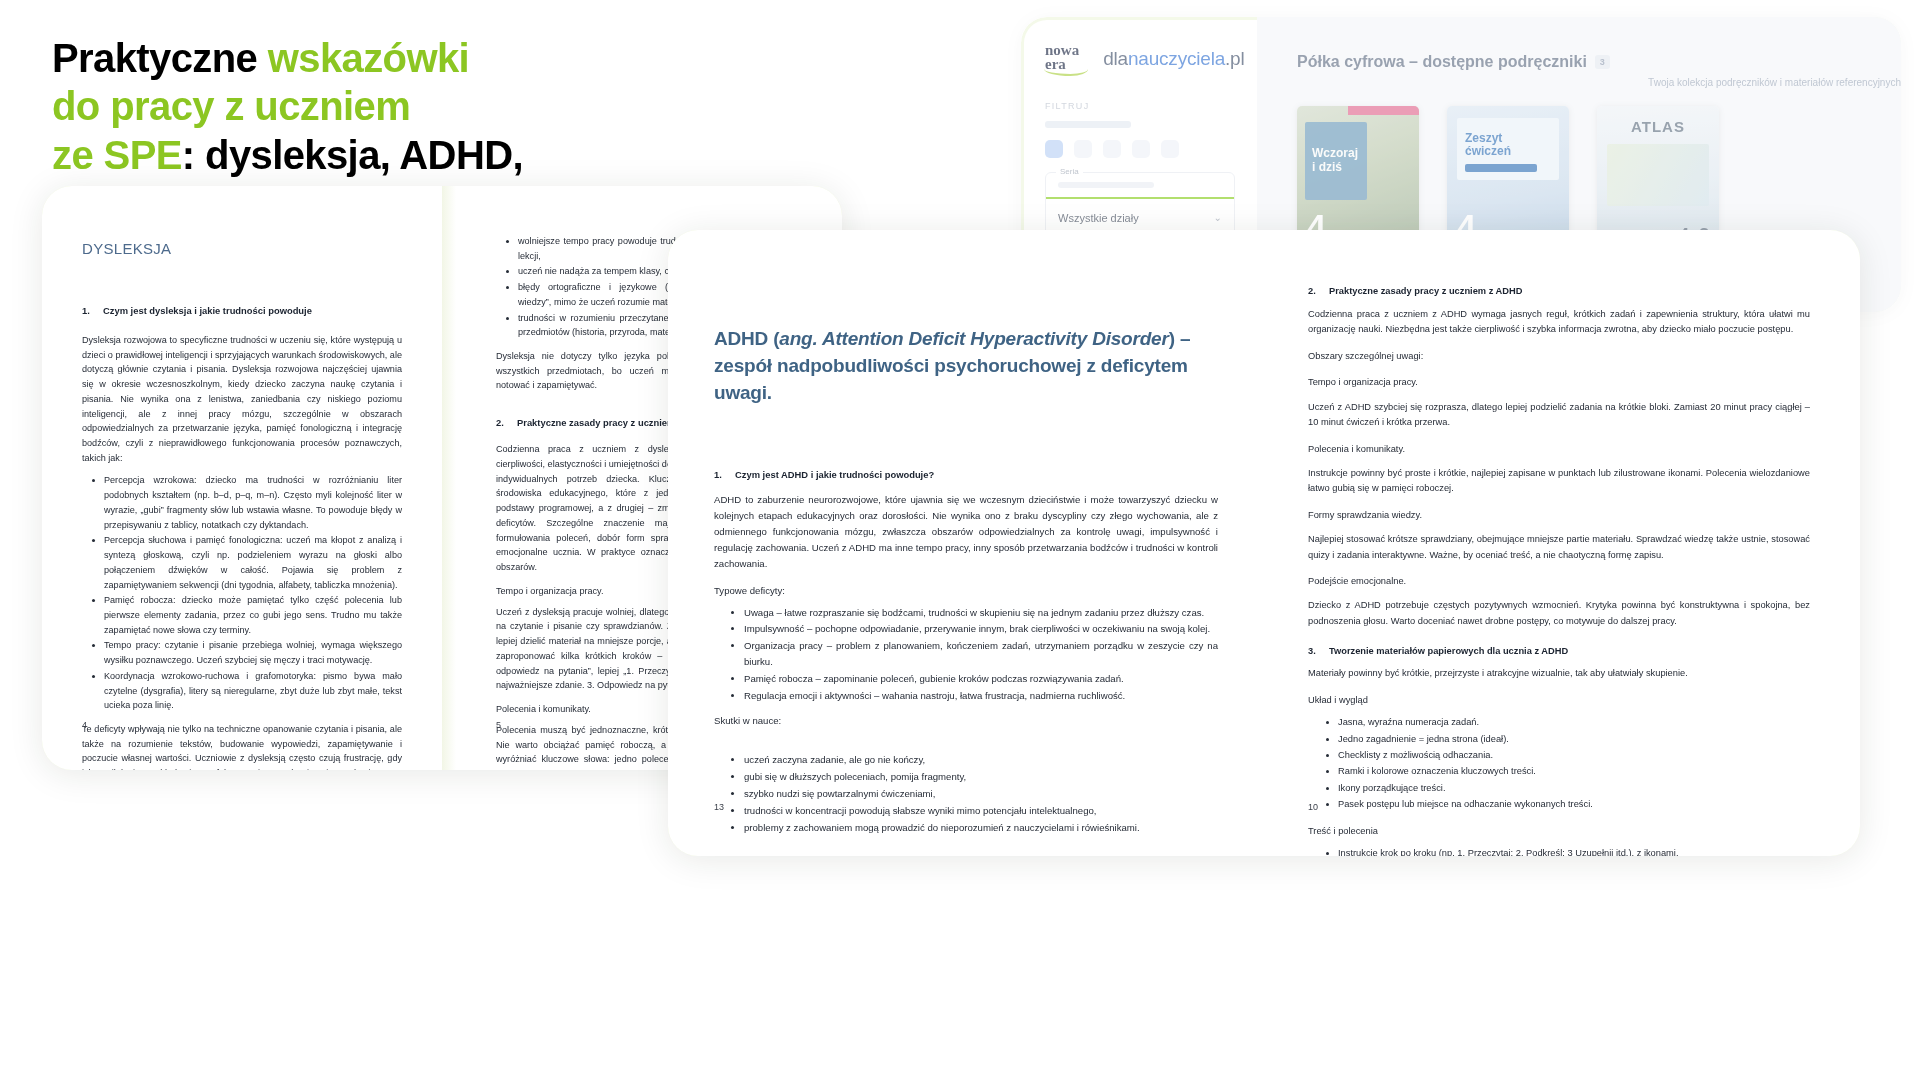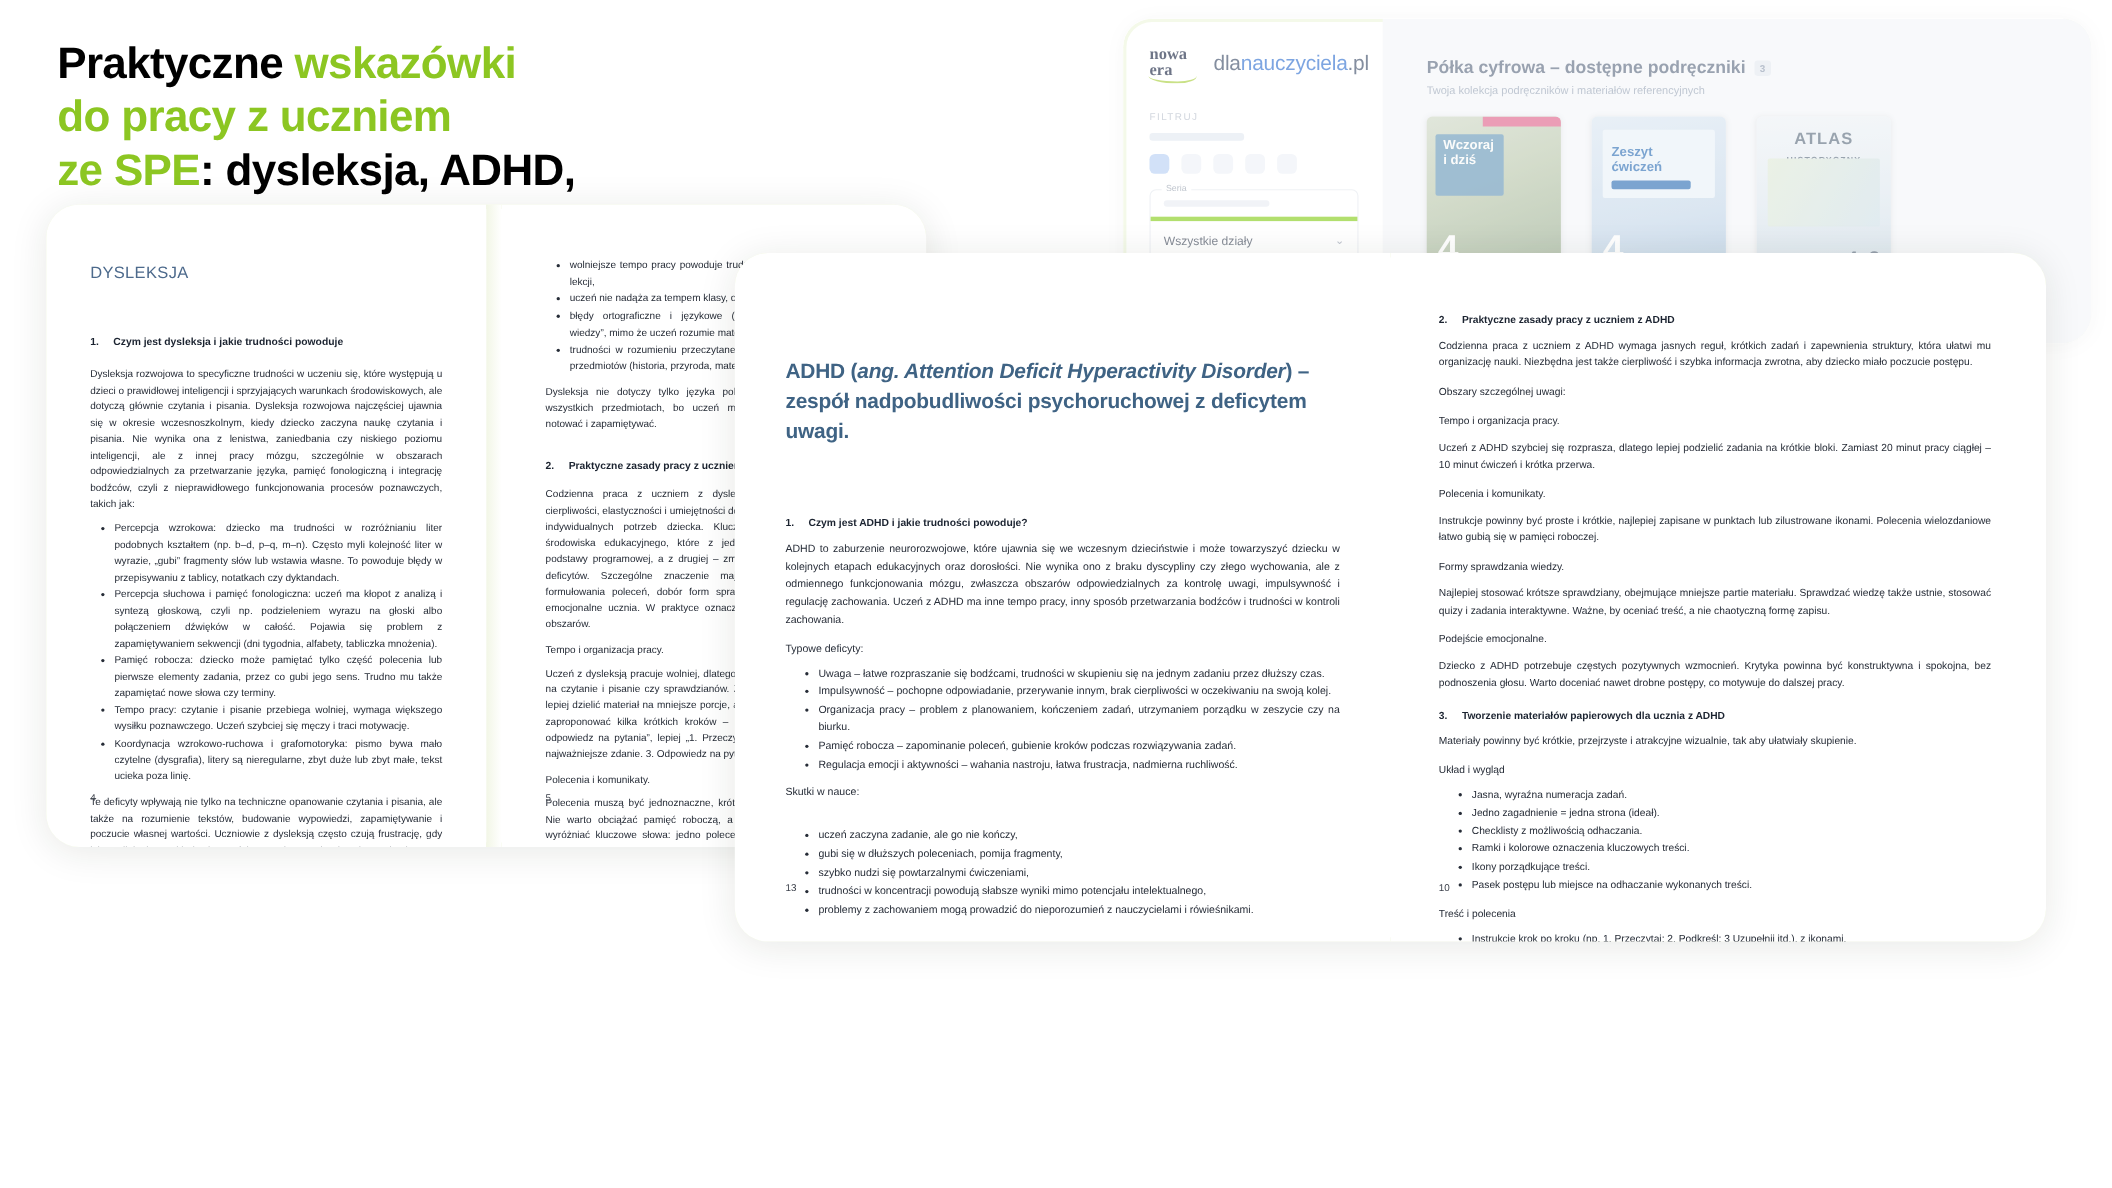--- a/index.html
+++ b/index.html
@@ -55,38 +55,38 @@
   .bm-brand { font-size:19px; color:#3a4a66; letter-spacing:-.2px; white-space:nowrap; }
   .bm-brand .blue { color:#2f6fd0; }
   .bm-filter-label { margin-top:26px; font-size:9px; letter-spacing:1.3px; color:#b9c0cc; }
   .bm-ghost-line { margin-top:10px; width:86px; height:7px; border-radius:3px; background:#e3e9f1; }
   .bm-chip-row { margin-top:12px; display:flex; gap:11px; align-items:center; }
   .bm-chip { width:18px; height:18px; border-radius:5px; background:#eef2f7; }
   .bm-chip.active { background:#b7d0f5; }
   .bm-field {
     margin-top:14px; border:1px solid #e6eaf0; border-radius:6px; background:#fff;
   }
-  .bm-field-row { padding:9px 12px; position:relative; border-bottom:4px solid #84cc16; }
+  .bm-field-row { padding:9px 12px; position:relative; border-bottom:2px solid #84cc16; }
   .bm-field-row:last-child { border-bottom:none; }
   .bm-field-cap { position:absolute; top:-6px; left:10px; background:#fff; padding:0 4px; font-size:8px; color:#9aa3b1; }
   .bm-field-val { font-size:11px; color:#3c4657; }
   .bm-field-val.muted { color:#c3c9d4; }
   .bm-field-ghost { width:96px; height:6px; border-radius:3px; background:#e9edf3; }
   .bm-caret { position:absolute; right:12px; top:50%; transform:translateY(-50%); font-size:10px; color:#9aa3b1; }
   .bm-sub-label { margin-top:22px; font-size:8px; letter-spacing:1.2px; color:#ccd2dc; }
 
   .bm-right { flex:1; background:#f4f6f9; padding:36px 0 0 40px; position:relative; }
   .bm-shelf-title { font-size:16px; font-weight:700; color:#5c6a80; display:flex; align-items:center; gap:8px; }
   .bm-count { font-size:9px; font-weight:700; color:#8d9aae; background:#e4e9f0; border-radius:3px; padding:2px 5px; }
-  .bm-shelf-sub { margin-top:6px; font-size:10px; color:#9aa6b8; }
+  .bm-shelf-sub { margin-top:6px; font-size:10px; color:#9aa6b8;text-align:right; }
   .bm-books { margin-top:18px; display:flex; gap:28px; }
   .bm-book { width:122px; height:148px; border-radius:5px; overflow:hidden; position:relative; box-shadow:0 1px 6px rgba(0,0,0,.1); }
   .bk1 { background:linear-gradient(160deg,#cfd8c6 0%,#b9c7ab 42%,#93a88b 100%); }
   .bk1 .band { position:absolute; top:0; right:0; width:58%; height:9px; background:#e0628a; }
-  .bk1 .tile { position:absolute; left:8px; top:16px; width:62px; height:56px; background:#5f93b8; opacity:.92; border-radius:2px; }
+  .bk1 .tile { position:absolute; left:8px; top:16px; width:62px; height:78px; background:#5f93b8; opacity:.92; border-radius:2px; }
   .bk1 .tile span { position:absolute; left:7px; bottom:26px; color:#fff; font-weight:700; font-size:12px; line-height:1.12; }
   .bk1 .num { position:absolute; left:10px; bottom:8px; color:#fff; font-weight:700; font-size:34px; }
   .bk2 { background:linear-gradient(170deg,#dbe7f2 0%,#c6d8ea 60%,#a9c4dd 100%); }
   .bk2 .tile { position:absolute; left:10px; top:12px; right:10px; height:62px; background:#e9f1f8; border-radius:2px; }
   .bk2 .tile span { position:absolute; left:8px; top:14px; color:#2c6db4; font-weight:700; font-size:12px; line-height:1.12; }
   .bk2 .pill { position:absolute; left:8px; bottom:8px; height:8px; width:72px; background:#2c6db4; border-radius:2px; }
   .bk2 .num { position:absolute; left:10px; bottom:8px; color:#fff; font-weight:700; font-size:34px; }
   .bk3 { background:linear-gradient(175deg,#eef2f6 0%,#dfe8ef 50%,#c9d9e4 100%); }
   .bk3 .atlas { position:absolute; left:0; right:0; top:12px; text-align:center; color:#5a6b7d; font-weight:700; font-size:15px; letter-spacing:1px; }
   .bk3 .map { position:absolute; left:10px; right:10px; top:38px; height:62px; background:linear-gradient(120deg,#dfe9d6,#cfe0e8); border-radius:2px; }

